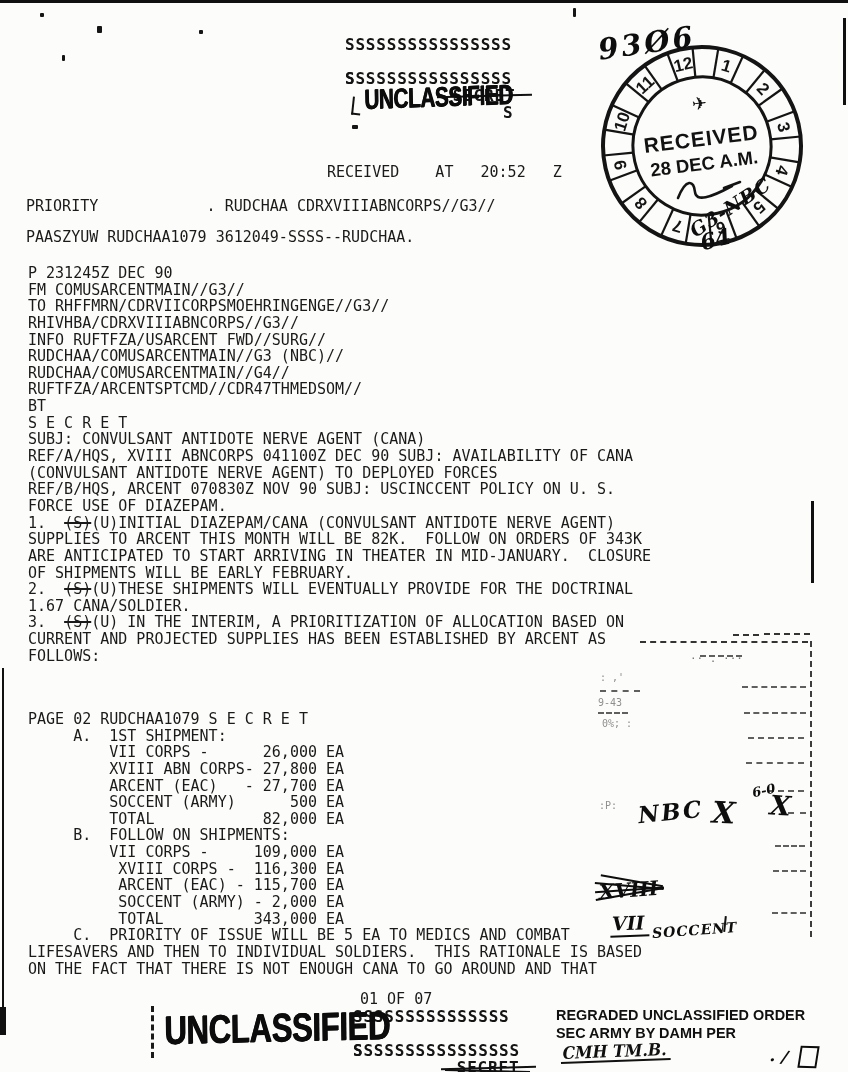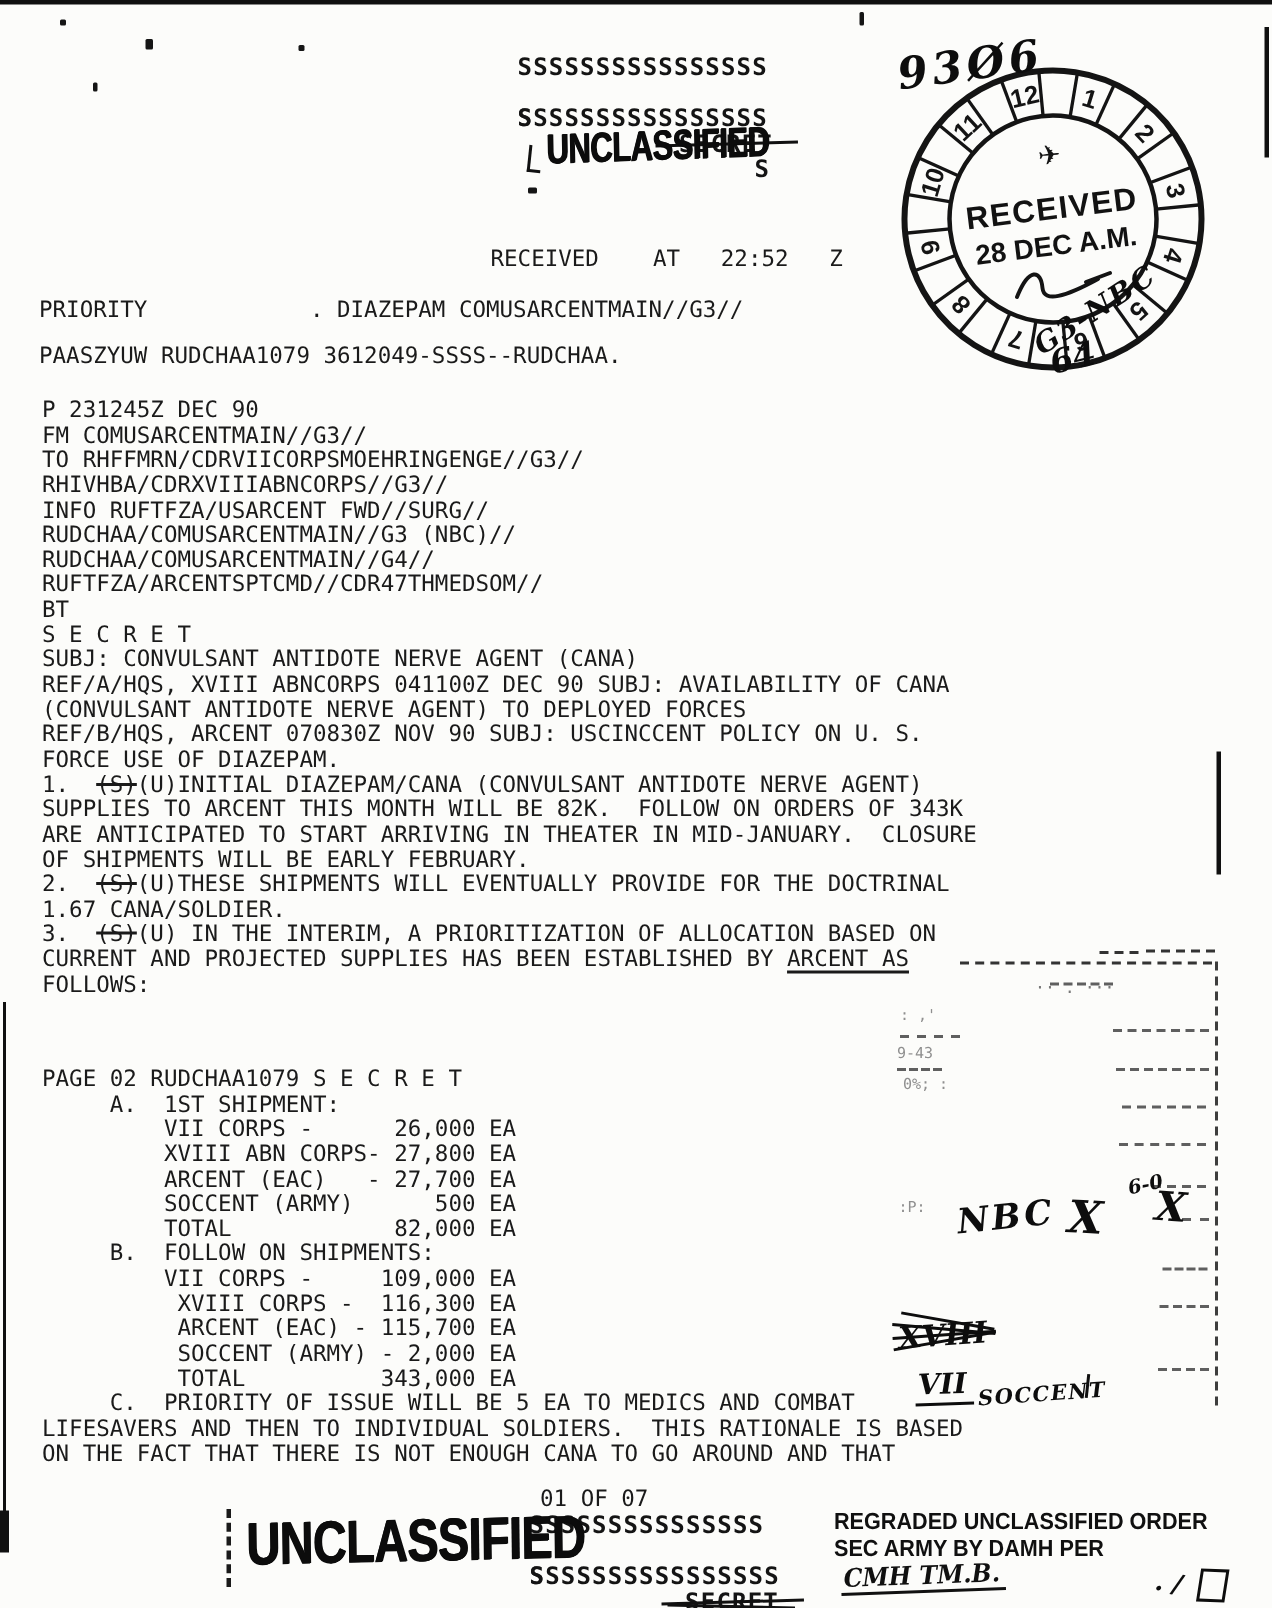--- a/index.html
+++ b/index.html
@@ -6,21 +6,21 @@
   body{
     width:848px;height:1072px;position:relative;overflow:hidden;
     background:#fcfcfa;color:#161616;
     font-family:"DejaVu Sans Mono",monospace;
   }
   .abs{position:absolute;}
   
   .mono{font-family:"DejaVu Sans Mono",monospace;font-size:15px;color:#1a1a1a;white-space:pre;}
   .tline{height:16.65px;line-height:16.65px;white-space:pre;}
   .strk{text-decoration:line-through;text-decoration-thickness:2px;}
-  .undl{text-decoration:underline;text-decoration-thickness:1.5px;text-underline-offset:3px;}
+  .undl{text-decoration-thickness:1.5px;text-underline-offset:3px;}
   
   .banner{font-family:"DejaVu Sans Mono",monospace;font-weight:bold;font-size:16px;letter-spacing:.8px;color:#141414;}
   .banner .row{height:17px;line-height:17px;white-space:pre;position:relative;}
   .secret-struck{position:relative;display:inline-block;}
   .secret-struck::after{content:"";position:absolute;left:-16px;right:-16px;top:46%;border-top:2.6px solid #111;transform:rotate(-1.6deg);}
   .secret-struck.dbl::before{content:"";position:absolute;left:-12px;right:-10px;top:62%;border-top:2.2px solid #111;transform:rotate(1.4deg);}
   
   .stampword{
     font-family:"Liberation Sans",sans-serif;font-weight:700;color:#0c0c0c;
     letter-spacing:-.5px;transform-origin:left top;
@@ -113,22 +113,22 @@
     </g>
     <text x="2" y="-36" text-anchor="middle" fill="#141414" font-size="24" transform="rotate(-6)">✈</text>
     <text x="0" y="0" text-anchor="middle" fill="#121212" font-family="Liberation Sans, sans-serif" font-size="21" font-weight="700" letter-spacing="1" transform="rotate(-7)">RECEIVED</text>
     <text x="0" y="24" text-anchor="middle" fill="#121212" font-family="Liberation Sans, sans-serif" font-size="18.5" font-weight="700" transform="rotate(-7)">28 DEC A.M.</text>
     <path d="M -24 52 C -16 32 -8 34 -7 46 C -6 56 8 52 30 40 M 22 42 L 38 36" stroke="#141414" stroke-width="2.6" fill="none" stroke-linecap="round"></path>
   </svg>
 <div class="abs hw" style="left:598px;top:26px;font-size:29px;transform:rotate(-8deg);letter-spacing:3px;">93Ø6</div>
 <div class="abs hw" style="left:684px;top:196px;font-size:19px;transform:rotate(-33deg);letter-spacing:1px;">G3-NBC</div>
 <div class="abs hw" style="left:700px;top:226px;font-size:22px;transform:rotate(-14deg);">64</div>
 
-<div class="abs mono" style="left:327px;top:163px;">RECEIVED    AT   22:52   Z</div>
-<div class="abs mono" style="left:26px;top:197px;">PRIORITY            . DIAZEPAM COMUSARCENTMAIN//G3//</div>
+<div class="abs mono" style="left:327px;top:163px;">RECEIVED    AT   20:52   Z</div>
+<div class="abs mono" style="left:26px;top:197px;">PRIORITY            . RUDCHAA CDRXVIIIABNCORPS//G3//</div>
 <div class="abs mono" style="left:26px;top:228px;text-align:center;">PAASZYUW RUDCHAA1079 3612049-SSSS--RUDCHAA.</div>
 
 <div class="abs mono" style="left:28px;top:265px;"><div class="tline">P 231245Z DEC 90</div><div class="tline">FM COMUSARCENTMAIN//G3//</div><div class="tline">TO RHFFMRN/CDRVIICORPSMOEHRINGENGE//G3//</div><div class="tline">RHIVHBA/CDRXVIIIABNCORPS//G3//</div><div class="tline">INFO RUFTFZA/USARCENT FWD//SURG//</div><div class="tline">RUDCHAA/COMUSARCENTMAIN//G3 (NBC)//</div><div class="tline">RUDCHAA/COMUSARCENTMAIN//G4//</div><div class="tline">RUFTFZA/ARCENTSPTCMD//CDR47THMEDSOM//</div><div class="tline">BT</div><div class="tline">S E C R E T</div><div class="tline">SUBJ: CONVULSANT ANTIDOTE NERVE AGENT (CANA)</div><div class="tline">REF/A/HQS, XVIII ABNCORPS 041100Z DEC 90 SUBJ: AVAILABILITY OF CANA</div><div class="tline">(CONVULSANT ANTIDOTE NERVE AGENT) TO DEPLOYED FORCES</div><div class="tline">REF/B/HQS, ARCENT 070830Z NOV 90 SUBJ: USCINCCENT POLICY ON U. S.</div><div class="tline">FORCE USE OF DIAZEPAM.</div><div class="tline"><span>1.  </span><span class="strk">(S)</span><span>(U)INITIAL DIAZEPAM/CANA (CONVULSANT ANTIDOTE NERVE AGENT)</span></div><div class="tline">SUPPLIES TO ARCENT THIS MONTH WILL BE 82K.  FOLLOW ON ORDERS OF 343K</div><div class="tline">ARE ANTICIPATED TO START ARRIVING IN THEATER IN MID-JANUARY.  CLOSURE</div><div class="tline">OF SHIPMENTS WILL BE EARLY FEBRUARY.</div><div class="tline"><span>2.  </span><span class="strk">(S)</span><span>(U)THESE SHIPMENTS WILL EVENTUALLY PROVIDE FOR THE DOCTRINAL</span></div><div class="tline">1.67 CANA/SOLDIER.</div><div class="tline"><span>3.  </span><span class="strk">(S)</span><span>(U) IN THE INTERIM, A PRIORITIZATION OF ALLOCATION BASED ON</span></div><div class="tline"><span>CURRENT AND PROJECTED SUPPLIES HAS BEEN ESTABLISHED BY </span><span class="undl">ARCENT AS</span></div><div class="tline">FOLLOWS:</div></div>
 
 <div class="abs mono" style="left:28px;top:711px;"><div class="tline">PAGE 02 RUDCHAA1079 S E C R E T</div><div class="tline">     A.  1ST SHIPMENT:</div><div class="tline">         VII CORPS -      26,000 EA</div><div class="tline">         XVIII ABN CORPS- 27,800 EA</div><div class="tline">         ARCENT (EAC)   - 27,700 EA</div><div class="tline">         SOCCENT (ARMY)      500 EA</div><div class="tline">         TOTAL            82,000 EA</div><div class="tline">     B.  FOLLOW ON SHIPMENTS:</div><div class="tline">         VII CORPS -     109,000 EA</div><div class="tline">          XVIII CORPS -  116,300 EA</div><div class="tline">          ARCENT (EAC) - 115,700 EA</div><div class="tline">          SOCCENT (ARMY) - 2,000 EA</div><div class="tline">          TOTAL          343,000 EA</div><div class="tline">     C.  PRIORITY OF ISSUE WILL BE 5 EA TO MEDICS AND COMBAT</div><div class="tline">LIFESAVERS AND THEN TO INDIVIDUAL SOLDIERS.  THIS RATIONALE IS BASED</div><div class="tline">ON THE FACT THAT THERE IS NOT ENOUGH CANA TO GO AROUND AND THAT</div></div>
 
 <div class="abs" style="left:592px;top:641px;width:218px;height:296px;border-right:2px dashed #3d3d3d;">
   <div class="dash dark abs" style="left:48px;top:0;width:168px;"></div>
   <div class="dash abs" style="left:108px;top:14px;width:42px;"></div>
   <div class="dash abs" style="left:150px;top:45px;width:64px;"></div>

